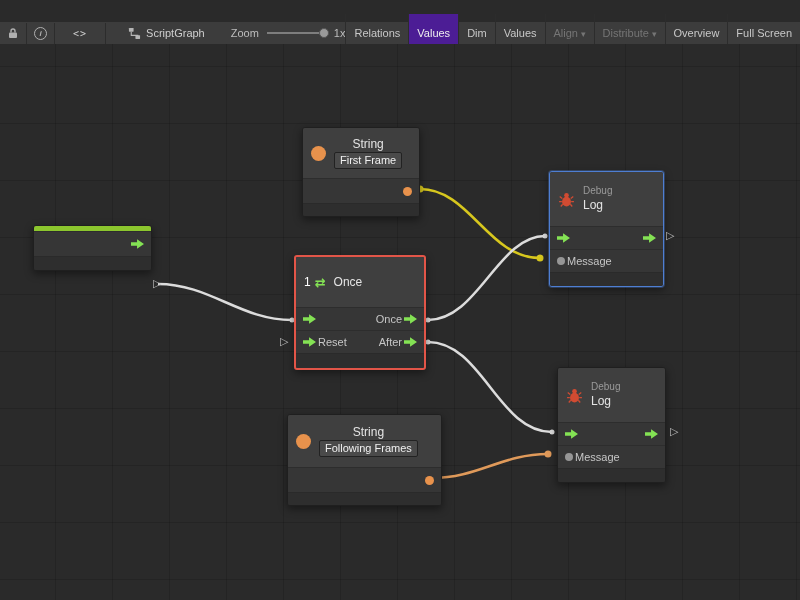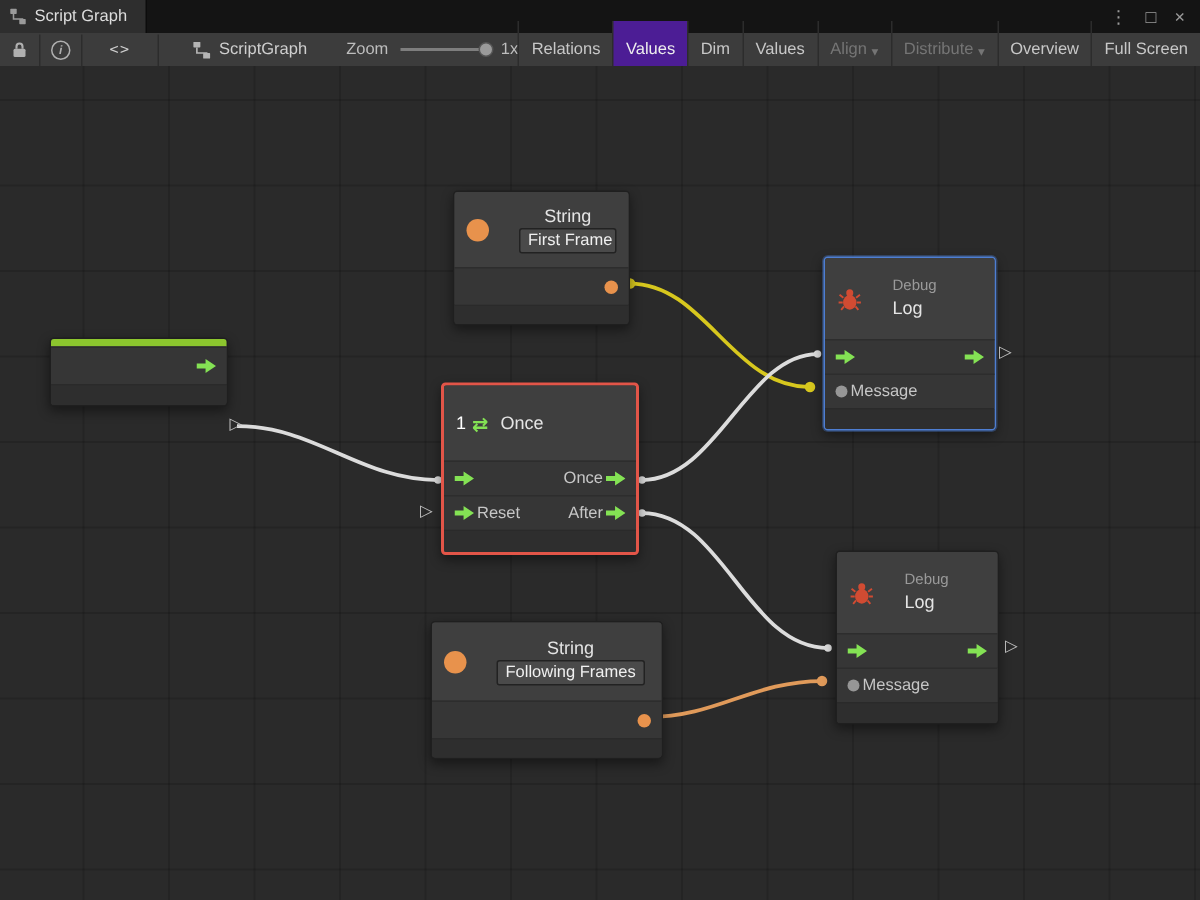--- a/index.html
+++ b/index.html
@@ -39,21 +39,21 @@
   
   .canvas{position:absolute;left:0;top:44px;width:800px;height:556px;background-color:#2a2a2a;
     background-image:linear-gradient(rgba(0,0,0,0.14) 1px,transparent 1px),linear-gradient(90deg,rgba(0,0,0,0.14) 1px,transparent 1px);
     background-size:57px 57px;background-position:-2px 22px;overflow:hidden;}
   .wires{position:absolute;left:0;top:0;pointer-events:none;}
 
   
   .node{position:absolute;background:#373737;border:1px solid #1f1f1f;border-radius:3px;box-shadow:0 3px 8px rgba(0,0,0,.45);font-size:11px;color:#d6d6d6;}
   .node.sel-red{border:2px solid var(--selection-red);}
   .node.sel-blue{border:1px solid var(--selection-blue);box-shadow:0 0 0 1px rgba(78,126,210,.35),0 3px 8px rgba(0,0,0,.45);}
-  .node-header{background:#3f3f3f;display:flex;align-items:center;gap:20px;padding:0 8px;border-radius:2px 2px 0 0;}
+  .node-header{background:#3f3f3f;display:flex;align-items:center;gap:8px;padding:0 8px;border-radius:2px 2px 0 0;}
   .hdr-col{display:flex;flex-direction:column;justify-content:center;line-height:1.25;min-width:0;}
   .node-title{color:#e4e4e4;font-size:12px;}
   .node-subtitle{color:#9a9a9a;font-size:9px;}
   .node-row{display:flex;align-items:center;gap:2px;padding:0 7px;border-top:1px solid #2d2d2d;background:#363636;}
   .node-footer{border-top:1px solid #2a2a2a;background:#2e2e2e;border-radius:0 0 2px 2px;}
   .spacer{flex:1;}
   .port-label{color:#c6c6c6;font-size:11px;}
   .flow-arrow{display:block;fill:var(--port-green);}
   .dot{width:9px;height:9px;border-radius:50%;display:inline-block;flex:none;}
   .dot.orange{background:var(--port-orange);}
@@ -63,37 +63,20 @@
   .event-bar{height:5px;background:var(--event-green);border-radius:2px 2px 0 0;}
   .once-num{color:#fff;font-size:12px;}
   .once-arrows{color:var(--port-green);font-size:13px;font-weight:bold;line-height:1;}
   .edge-tri{position:absolute;color:#c2c2c2;font-size:11px;line-height:1;}
 </style>
 </head>
 <body>
 
 <div class="window">
 
-  <div class="titlebar">
-    <div class="tab">
-      <svg width="12" height="12" viewBox="0 0 14 14">
-        <g fill="#9a9a9a">
-            <rect x="1" y="1" width="5" height="4" rx="0.5"></rect>
-            <rect x="8" y="9" width="5" height="4" rx="0.5"></rect>
-          </g>
-        <path d="M3.5 5v4h7v2" stroke="#9a9a9a" fill="none" stroke-width="1.2"></path>
-      </svg>
-      <span>Script Graph</span>
-    </div>
-    <div class="win-controls">
-      <span>⋮</span>
-      <span>□</span>
-      <span>×</span>
-    </div>
-  </div>
 
   <div class="toolbar">
     <div class="tb-cell">
       <svg width="12" height="12" viewBox="0 0 12 12">
         <rect x="2" y="5.5" width="8" height="5.5" rx="1" fill="#b0b0b0"></rect>
         <path d="M4 5.5V4a2 2 0 0 1 4 0v1.5" fill="none" stroke="#b0b0b0" stroke-width="1.4"></path>
       </svg>
     </div>
     <div class="tb-cell">
       <span class="info-icon">i</span>

